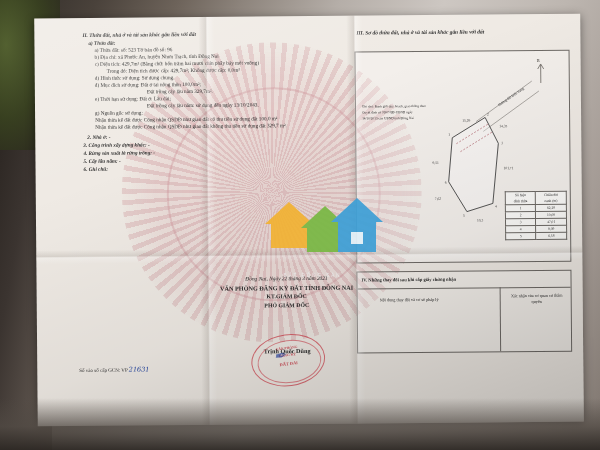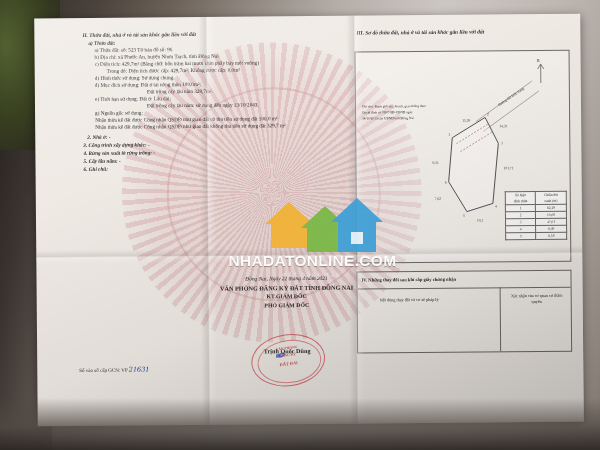--- a/index.html
+++ b/index.html
@@ -423,18 +423,17 @@
   <div class="logo-wrap">
     <svg viewBox="0 0 215 98" width="215" height="98">
       <polygon points="60,52 84,30 108,52" fill="#f2b233"></polygon>
       <rect x="66" y="52" width="36" height="24" fill="#f2b233"></rect>
       <polygon points="96,56 120,34 144,56" fill="#78b843"></polygon>
       <rect x="102" y="56" width="36" height="24" fill="#78b843"></rect>
       <polygon points="126,50 152,26 178,50" fill="#3d9fd6"></polygon>
       <rect x="133" y="50" width="38" height="30" fill="#3d9fd6"></rect>
       <rect x="146" y="60" width="12" height="12" fill="#ffffff" opacity=".85"></rect>
     </svg>
-    <div class="logo-text">NHADATONLINE.COM</div>
     <div class="logo-sub">BẤT ĐỘNG SẢN</div>
   </div>
 
   <div class="bg-bottom"></div>
 </div>
 
 </body></html>

